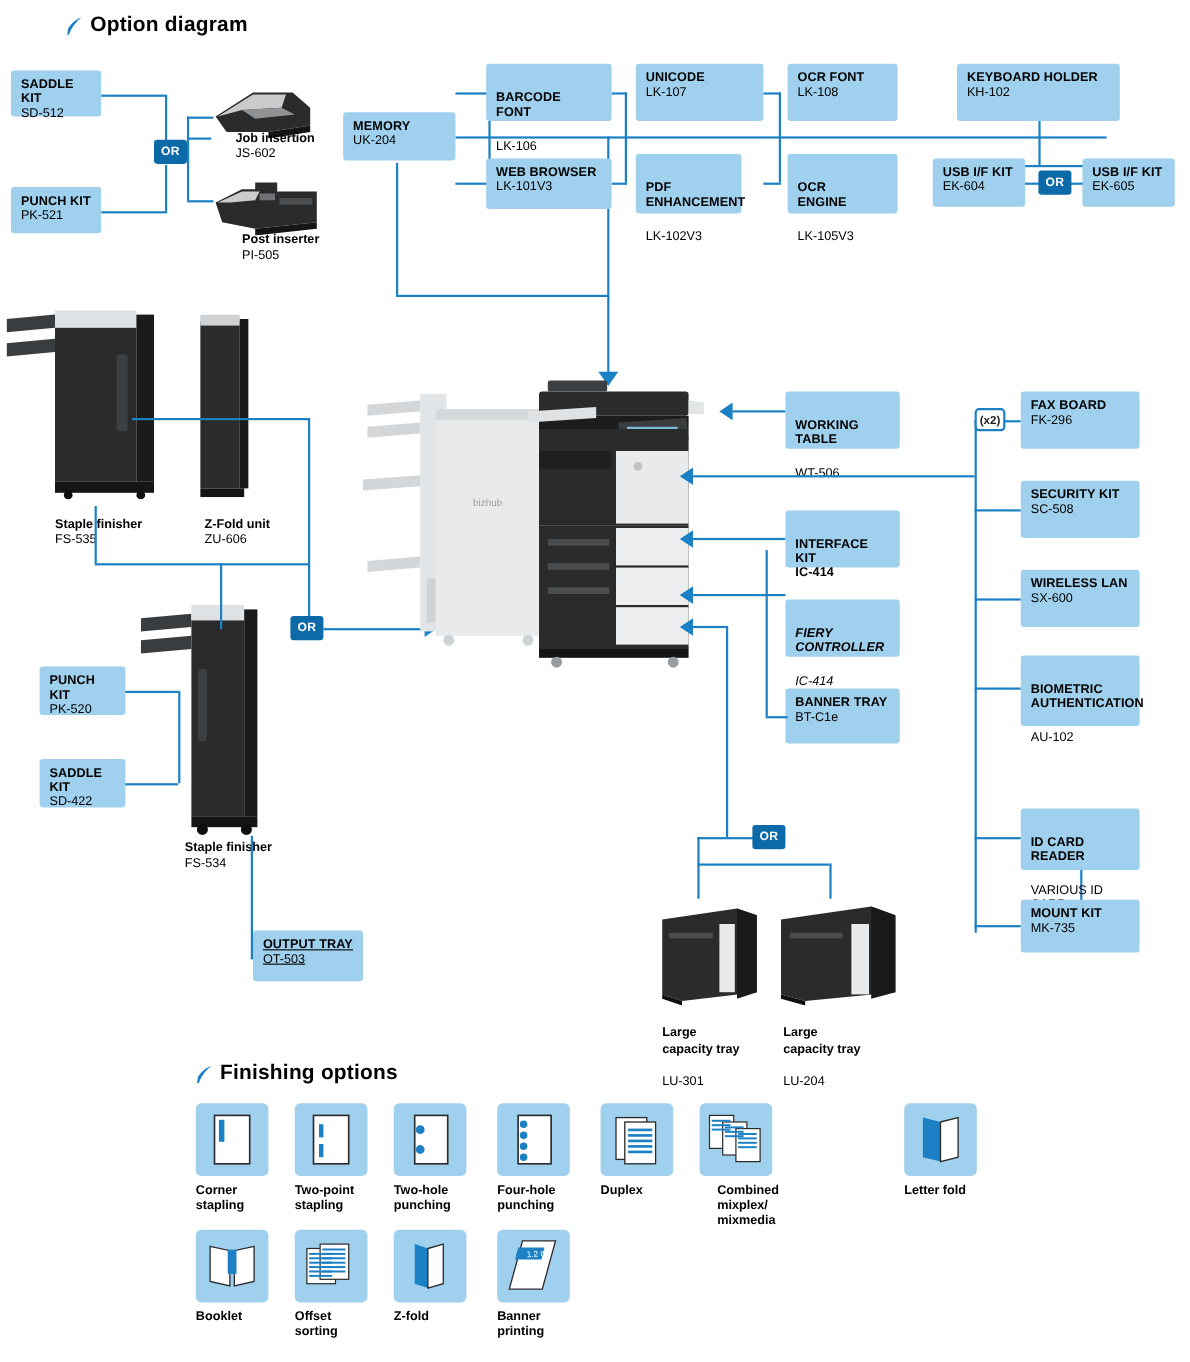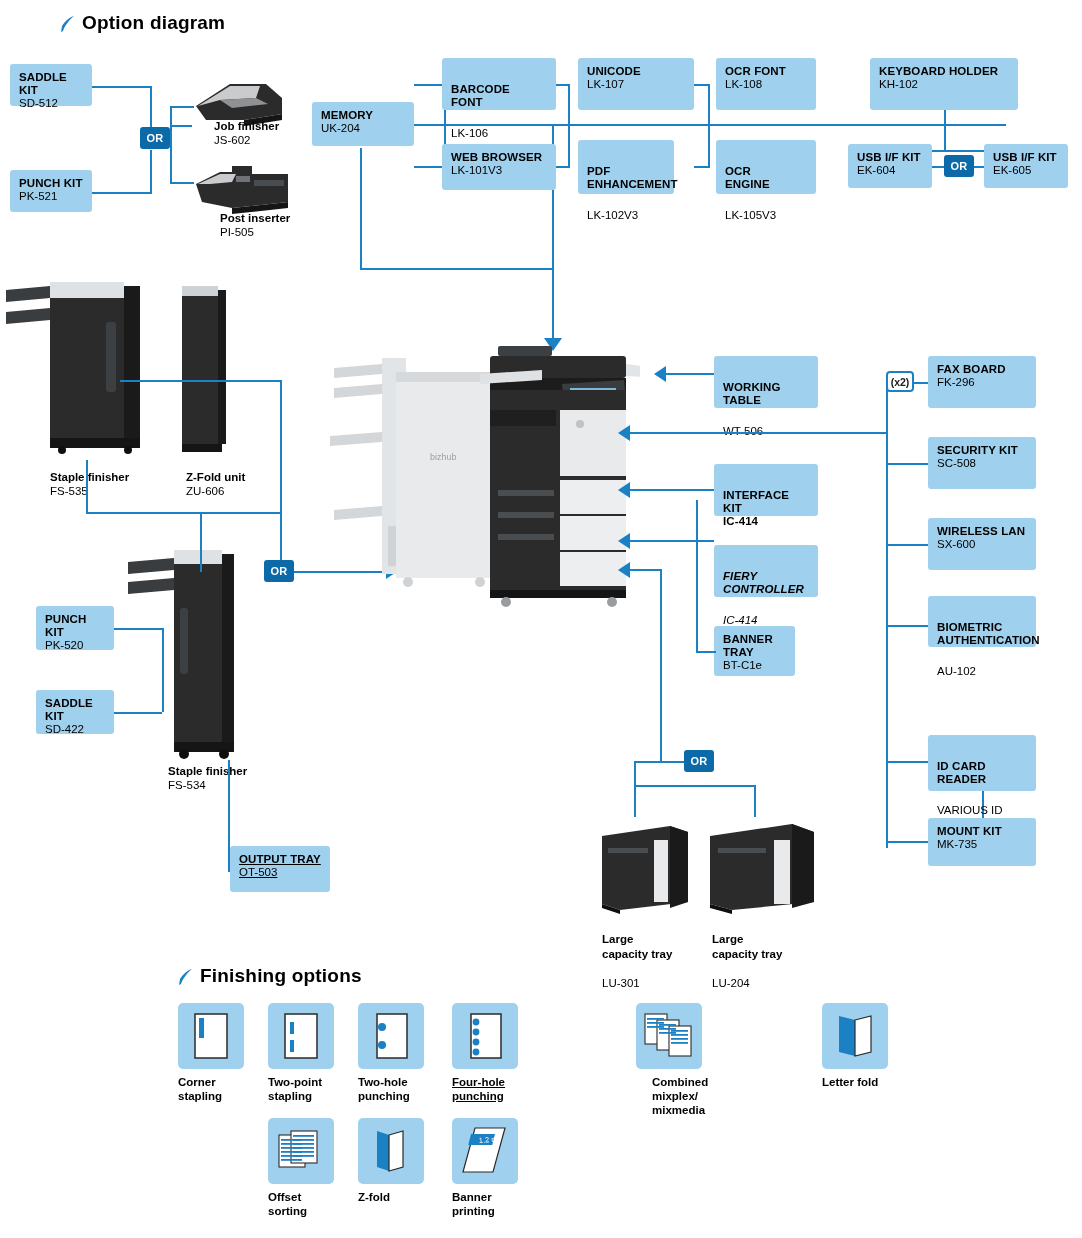--- a/index.html
+++ b/index.html
@@ -200,21 +200,21 @@
 
   <div class="dev" style="left:190px; top:76px;">
     <svg width="98" height="52" viewBox="0 0 98 52">
       <path d="M6 30 L40 8 L76 8 L92 22 L92 38 L54 44 L16 44 Z" fill="#2b2b2b"></path>
       <path d="M8 30 L40 10 L70 10 L66 22 L30 24 Z" fill="#c9cbcd"></path>
       <path d="M30 24 L66 22 L78 28 L42 32 Z" fill="#8f9295"></path>
       <path d="M54 44 L92 38 L92 44 L54 50 Z" fill="#151515"></path>
     </svg>
   </div>
   <div class="cap" style="left:214px; top:119px;">
-    <div>Job finisher</div>
+    <div>Job insertion</div>
     <div class="sub">JS-602</div>
   </div>
 
   <div class="dev" style="left:192px; top:158px;">
     <svg width="110" height="56" viewBox="0 0 110 56">
       <path d="M4 26 L28 14 L40 14 L40 8 L60 8 L60 16 L96 16 L96 44 L40 50 L10 44 Z" fill="#2b2b2b"></path>
       <path d="M6 26 L28 16 L44 16 L40 24 L18 26 Z" fill="#c9cbcd"></path>
       <path d="M44 18 L58 18 L58 24 L44 24 Z" fill="#6f7276"></path>
       <rect x="62" y="22" width="30" height="6" fill="#4a4d50"></rect>
       <path d="M40 50 L96 44 L96 50 L40 56 Z" fill="#151515"></path>
@@ -382,21 +382,21 @@
   <div class="obox" style="left:928px; top:437px; width:108px; height:52px;">
     <div class="t1">SECURITY KIT</div>
     <div class="t2">SC-508</div>
   </div>
 
   <div class="obox" style="left:928px; top:518px; width:108px; height:52px;">
     <div class="t1">WIRELESS LAN</div>
     <div class="t2">SX-600</div>
   </div>
 
-  <div class="obox" style="left:928px; top:596px; width:108px; height:51px; white-space:pre-line;">
+  <div class="obox" style="left:928px; top:596px; width:108px; height:64px; white-space:pre-line;">
     <div class="t1">BIOMETRIC
 AUTHENTICATION</div>
     <div class="t2">AU-102</div>
   </div>
 
   <div class="obox" style="left:928px; top:735px; width:108px; height:56px; white-space:pre-line;">
     <div class="t1">ID CARD READER</div>
     <div class="t2">VARIOUS ID CARD
 TECHNOLOGIES</div>
   </div>
@@ -415,21 +415,21 @@
   </div>
 
   <div class="arrow ar-left" style="left:618px; top:533px;"></div>
   <div class="ln lh" style="left:630px; top:540px; width:84px;"></div>
   <div class="obox" style="left:714px; top:545px; width:104px; height:52px; white-space:pre-line;font-style:italic;">
     <div class="t1">FIERY
 CONTROLLER</div>
     <div class="t2">IC-414</div>
   </div>
 
-  <div class="obox" style="left:714px; top:626px; width:81px; height:50px;">
+  <div class="obox" style="left:714px; top:626px; width:104px; height:50px;">
     <div class="t1">BANNER TRAY</div>
     <div class="t2">BT-C1e</div>
   </div>
   <div class="ln lv" style="left:696px; top:500px; height:151px;"></div>
   <div class="ln lh" style="left:696px; top:651px; width:20px;"></div>
 
   <div class="arrow ar-left" style="left:618px; top:562px;"></div>
   <div class="ln lh" style="left:630px; top:569px; width:30px;"></div>
   <div class="ln lv" style="left:660px; top:569px; height:192px;"></div>
   <div class="ln lh" style="left:634px; top:761px; width:52px;"></div>
@@ -508,24 +508,40 @@
   <div class="fin-item" style="left:452px; top:1003px;">
     <div class="fin-tile">
       <svg width="40" height="48" viewBox="0 0 40 48">
           <rect x="6" y="2" width="30" height="44" fill="#fff" stroke="#2b2b2b" stroke-width="1.5"></rect>
           <circle cx="11" cy="10" r="3.4" fill="#1b80c4"></circle>
           <circle cx="11" cy="20" r="3.4" fill="#1b80c4"></circle>
           <circle cx="11" cy="30" r="3.4" fill="#1b80c4"></circle>
           <circle cx="11" cy="40" r="3.4" fill="#1b80c4"></circle>
         </svg>
     </div>
-    <div class="fin-label" style="white-space:pre-line;text-decoration:underline;">Four-hole
+    <div class="fin-label" style="white-space:pre-line;">Four-hole
 punching</div>
   </div>
 
+  <div class="fin-item" style="left:546px; top:1003px;">
+    <div class="fin-tile">
+      <svg width="46" height="48" viewBox="0 0 46 48">
+        <rect x="4" y="4" width="28" height="38" fill="#fff" stroke="#2b2b2b" stroke-width="1.2"></rect>
+        <rect x="12" y="8" width="28" height="38" fill="#fff" stroke="#2b2b2b" stroke-width="1.2"></rect>
+        <g fill="#1b80c4">
+            <rect x="15" y="14" width="22" height="2.4"></rect>
+            <rect x="15" y="19" width="22" height="2.4"></rect>
+            <rect x="15" y="24" width="22" height="2.4"></rect>
+            <rect x="15" y="29" width="22" height="2.4"></rect>
+            <rect x="15" y="34" width="22" height="2.4"></rect>
+          </g>
+      </svg>
+    </div>
+    <div class="fin-label">Duplex</div>
+  </div>
 
   <div class="fin-item" style="left:636px; top:1003px;">
     <div class="fin-tile">
       <svg width="52" height="48" viewBox="0 0 52 48">
         <rect x="2" y="2" width="22" height="30" fill="#fff" stroke="#2b2b2b" stroke-width="1.1"></rect>
         <rect x="14" y="8" width="22" height="30" fill="#fff" stroke="#2b2b2b" stroke-width="1.1"></rect>
         <rect x="26" y="14" width="22" height="30" fill="#fff" stroke="#2b2b2b" stroke-width="1.1"></rect>
         <g fill="#1b80c4">
           <rect x="4" y="6" width="17" height="1.8"></rect>
             <rect x="4" y="10" width="17" height="1.8"></rect>
@@ -549,20 +565,30 @@
   <div class="fin-item" style="left:822px; top:1003px;">
     <div class="fin-tile">
       <svg width="44" height="48" viewBox="0 0 44 48">
         <path d="M6 4 L22 8 L22 44 L6 40 Z" fill="#1b80c4"></path>
         <path d="M22 8 L38 4 L38 40 L22 44 Z" fill="#fff" stroke="#2b2b2b" stroke-width="1.2"></path>
       </svg>
     </div>
     <div class="fin-label">Letter fold</div>
   </div>
 
+  <div class="fin-item" style="left:178px; top:1118px;">
+    <div class="fin-tile">
+      <svg width="48" height="48" viewBox="0 0 48 48">
+        <path d="M4 6 L22 10 L22 42 L4 38 Z" fill="#fff" stroke="#2b2b2b" stroke-width="1.2"></path>
+        <path d="M44 6 L26 10 L26 42 L44 38 Z" fill="#fff" stroke="#2b2b2b" stroke-width="1.2"></path>
+        <rect x="20" y="9" width="8" height="22" fill="#1b80c4"></rect>
+      </svg>
+    </div>
+    <div class="fin-label">Booklet</div>
+  </div>
 
   <div class="fin-item" style="left:268px; top:1118px;">
     <div class="fin-tile">
       <svg width="48" height="48" viewBox="0 0 48 48">
         <rect x="2" y="8" width="26" height="32" fill="#fff" stroke="#2b2b2b" stroke-width="1.1"></rect>
         <rect x="14" y="4" width="26" height="32" fill="#fff" stroke="#2b2b2b" stroke-width="1.1"></rect>
         <g fill="#1b80c4">
           <rect x="4" y="12" width="21" height="1.8"></rect>
             <rect x="4" y="16" width="21" height="1.8"></rect>
             <rect x="4" y="20" width="21" height="1.8"></rect>

